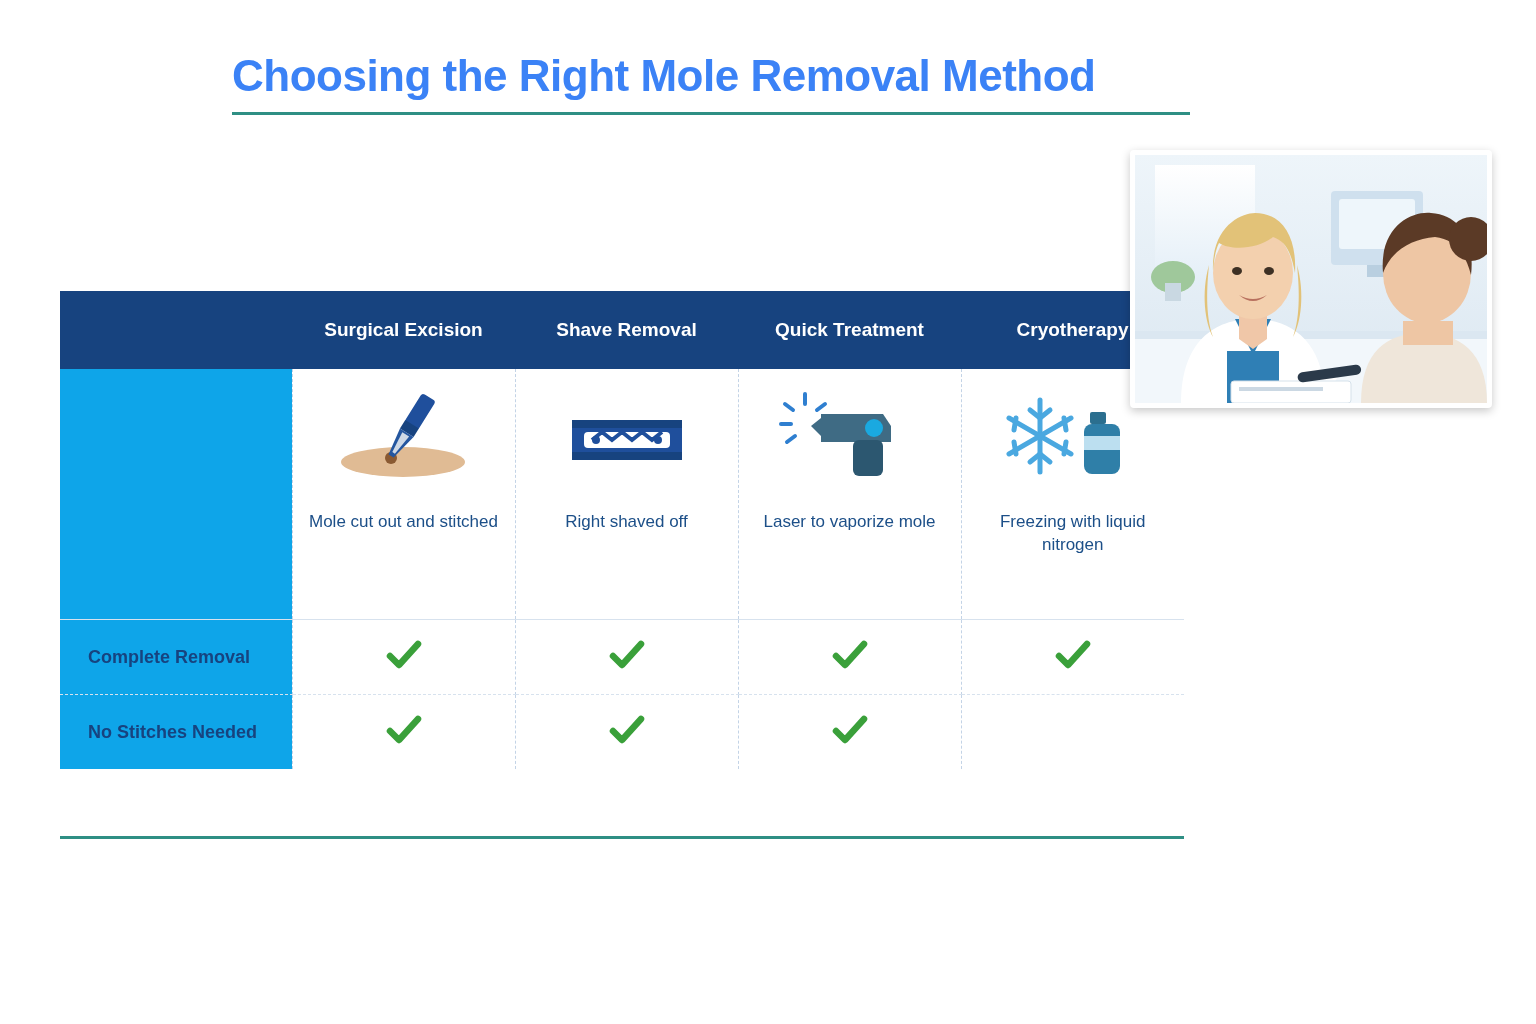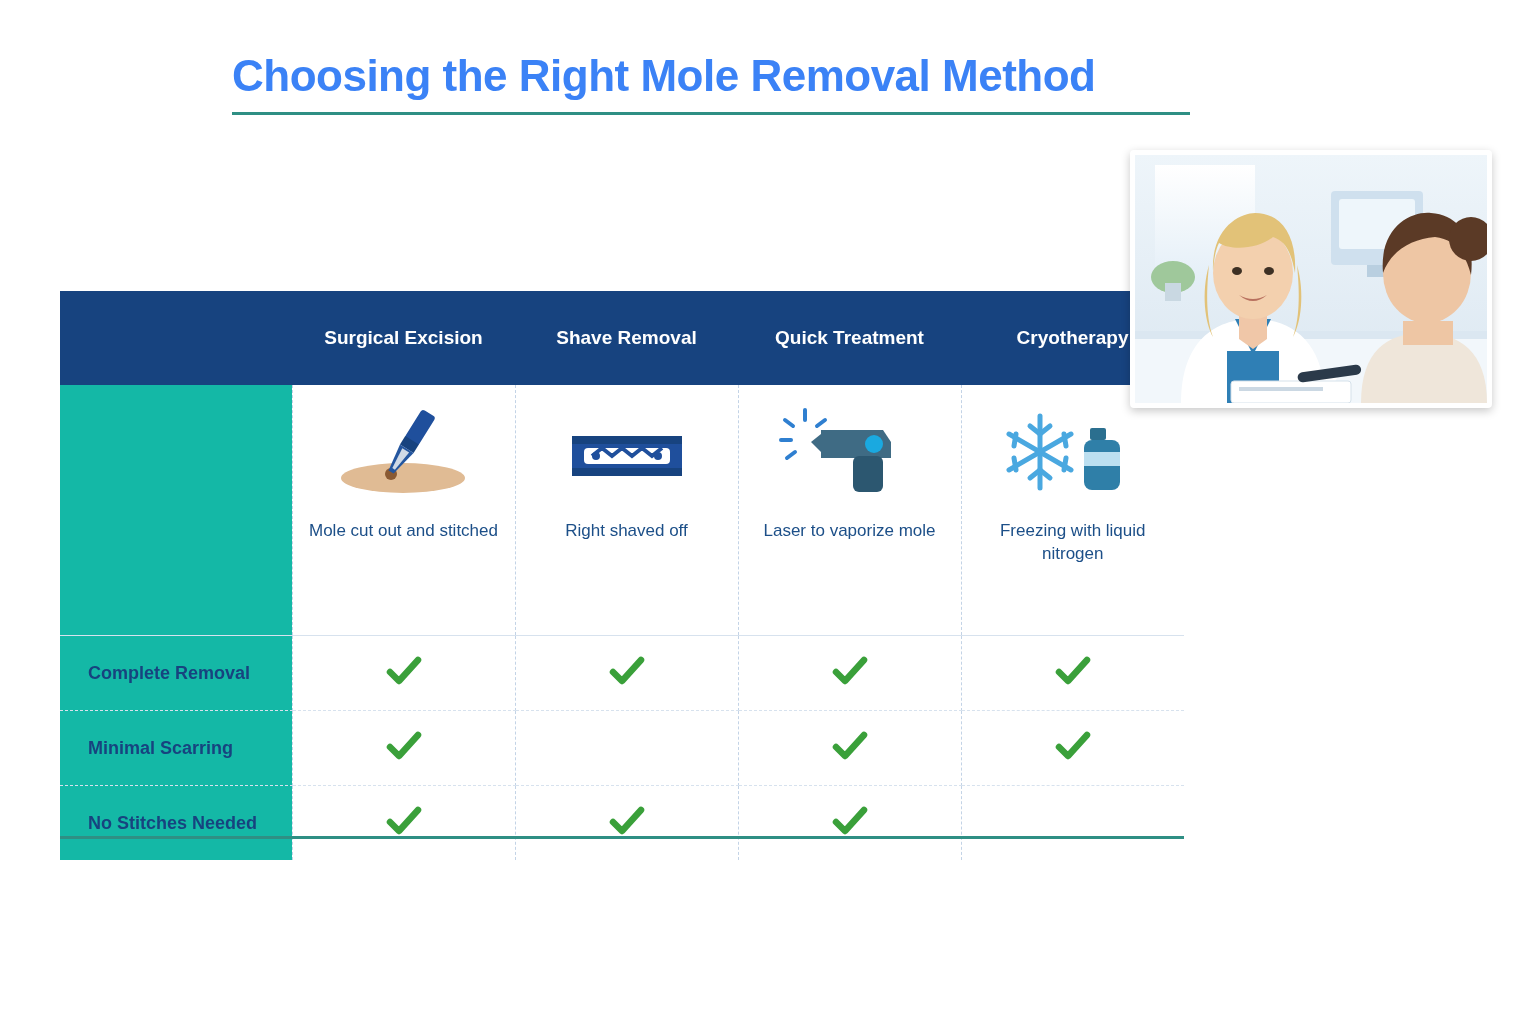--- a/index.html
+++ b/index.html
@@ -48,58 +48,59 @@
   }
   #comparison-table col.feature-col { width: 232px; }
   #comparison-table col.method-col  { width: 223px; }
 
   thead th {
     background: #17437f;
     color: #ffffff;
     font-size: 19px;
     font-weight: bold;
     height: 62px;
-    padding: 16px 8px;
+    padding: 8px 8px;
     text-align: center;
     vertical-align: middle;
     border: none;
   }
   thead th.feature-head {
     background: #17437f;
   }
 
   tbody td {
     text-align: center;
     vertical-align: middle;
     border-right: 1px dashed #c3d3e6;
     background: #ffffff;
   }
   tbody td.feature-cell {
     text-align: left;
     padding-left: 28px;
     font-size: 18px;
     font-weight: bold;
     color: #17437f;
-    background: #14b8a6;
+    background: #0ea5e9;
     border-right: 1px dashed #c3d3e6;
   }
   tbody td:last-child { border-right: none; }
 
   tr.icon-row td { height: 248px; border-bottom: 1px solid #d7e2ee; }
   tr.feature-row td { height: 72px; border-bottom: 1px dashed #d7e2ee; }
   tr.feature-row.last td { border-bottom: none; }
 
   .icon-cell-inner {
     display: flex;
     flex-direction: column;
     align-items: center;
     justify-content: flex-start;
     height: 100%;
     padding-top: 22px;
     box-sizing: border-box;
+    gap: 7px;
   }
   .method-icon {
     height: 92px;
     display: flex;
     align-items: center;
     justify-content: center;
   }
   .method-desc {
     margin-top: 20px;
     font-size: 17px;
@@ -278,47 +279,20 @@
       </td>
       <td>
         <span class="check">
           <svg width="40" height="40" viewBox="0 0 40 40">
               <path d="M6 21 L15 30 L34 9" stroke="#3aa03a" stroke-width="6.5" fill="none" stroke-linecap="round" stroke-linejoin="round"></path>
             </svg>
         </span>
       </td>
     </tr>
 
-    <tr class="feature-row">
-      <td class="feature-cell">Minimal Scarring</td>
-      <td>
-        <span class="check">
-          <svg width="40" height="40" viewBox="0 0 40 40">
-              <path d="M6 21 L15 30 L34 9" stroke="#3aa03a" stroke-width="6.5" fill="none" stroke-linecap="round" stroke-linejoin="round"></path>
-            </svg>
-        </span>
-      </td>
-      <td>
-        <span class="check-empty"></span>
-      </td>
-      <td>
-        <span class="check">
-          <svg width="40" height="40" viewBox="0 0 40 40">
-              <path d="M6 21 L15 30 L34 9" stroke="#3aa03a" stroke-width="6.5" fill="none" stroke-linecap="round" stroke-linejoin="round"></path>
-            </svg>
-        </span>
-      </td>
-      <td>
-        <span class="check">
-          <svg width="40" height="40" viewBox="0 0 40 40">
-              <path d="M6 21 L15 30 L34 9" stroke="#3aa03a" stroke-width="6.5" fill="none" stroke-linecap="round" stroke-linejoin="round"></path>
-            </svg>
-        </span>
-      </td>
-    </tr>
 
 
     <tr class="feature-row last">
       <td class="feature-cell">No Stitches Needed</td>
       <td>
         <span class="check">
           <svg width="40" height="40" viewBox="0 0 40 40">
               <path d="M6 21 L15 30 L34 9" stroke="#3aa03a" stroke-width="6.5" fill="none" stroke-linecap="round" stroke-linejoin="round"></path>
             </svg>
         </span>

